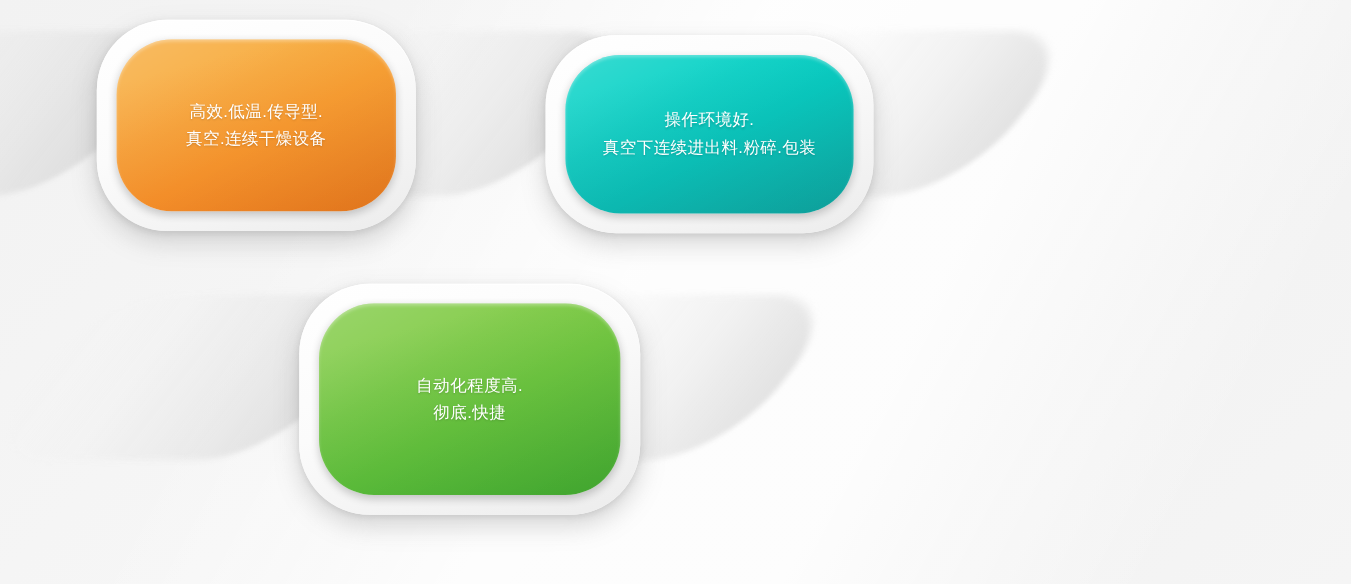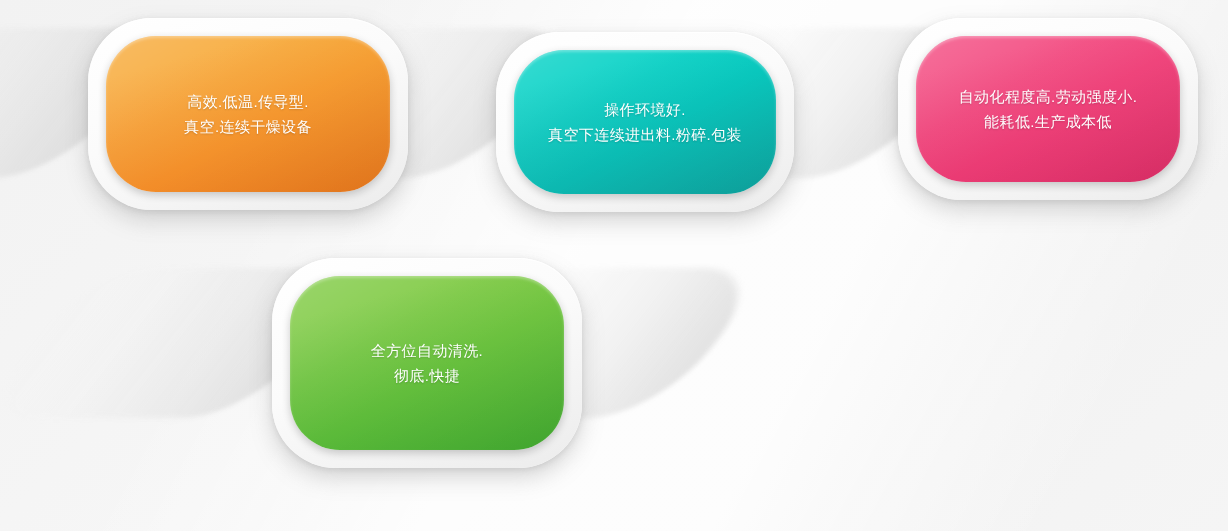--- a/index.html
+++ b/index.html
@@ -109,21 +109,21 @@
     font-size: 15px;
     line-height: 25px;
     text-align: center;
     letter-spacing: 0.4px;
     text-shadow: 0 1px 2px rgba(0,0,0,0.18);
     padding: 0 22px;
     white-space: pre-line;
   }
 
   
-  #card-1 { left:  88px; top:  18px; width: 320px; height: 192px; }
+  #card-1 { left:  88px; top:  18px; width: 290px; height: 192px; }
   #card-2 { left: 496px; top:  32px; width: 298px; height: 180px; }
   #card-3 { left: 898px; top:  18px; width: 300px; height: 182px; }
   #card-4 { left: 272px; top: 258px; width: 310px; height: 210px; }
   #card-5 { left: 684px; top: 258px; width: 300px; height: 208px; }
 
   #streak-1 { left: -210px; top:  28px; width: 330px; }
   #streak-2 { left:  240px; top:  28px; width: 290px; }
   #streak-3 { left:  650px; top:  28px; width: 280px; }
   #streak-4 { left:   30px; top: 268px; width: 280px; }
   #streak-5 { left:  440px; top: 268px; width: 275px; }
@@ -146,28 +146,22 @@
     </div>
   </div>
 
   <div class="card" id="card-2">
     <div class="panel" style="background: linear-gradient(165deg, rgb(7, 210, 198) 0%, rgb(7, 210, 198) 18%, rgb(15, 169, 164) 100%);">
       <div class="panel-text">操作环境好.
 真空下连续进出料.粉碎.包装</div>
     </div>
   </div>
 
-  <div class="card" id="card-3">
-    <div class="panel" style="background: linear-gradient(165deg, rgb(243, 77, 130) 0%, rgb(243, 77, 130) 18%, rgb(229, 48, 107) 100%);">
-      <div class="panel-text">自动化程度高.劳动强度小.
-能耗低.生产成本低</div>
-    </div>
-  </div>
 
   <div class="card" id="card-4">
     <div class="panel" style="background: linear-gradient(165deg, rgb(129, 203, 70) 0%, rgb(129, 203, 70) 18%, rgb(68, 176, 50) 100%);">
-      <div class="panel-text">全方位自动清洗.
+      <div class="panel-text">自动化程度高.
 彻底.快捷</div>
     </div>
   </div>
 
 
 </div>
 
 </body></html>

